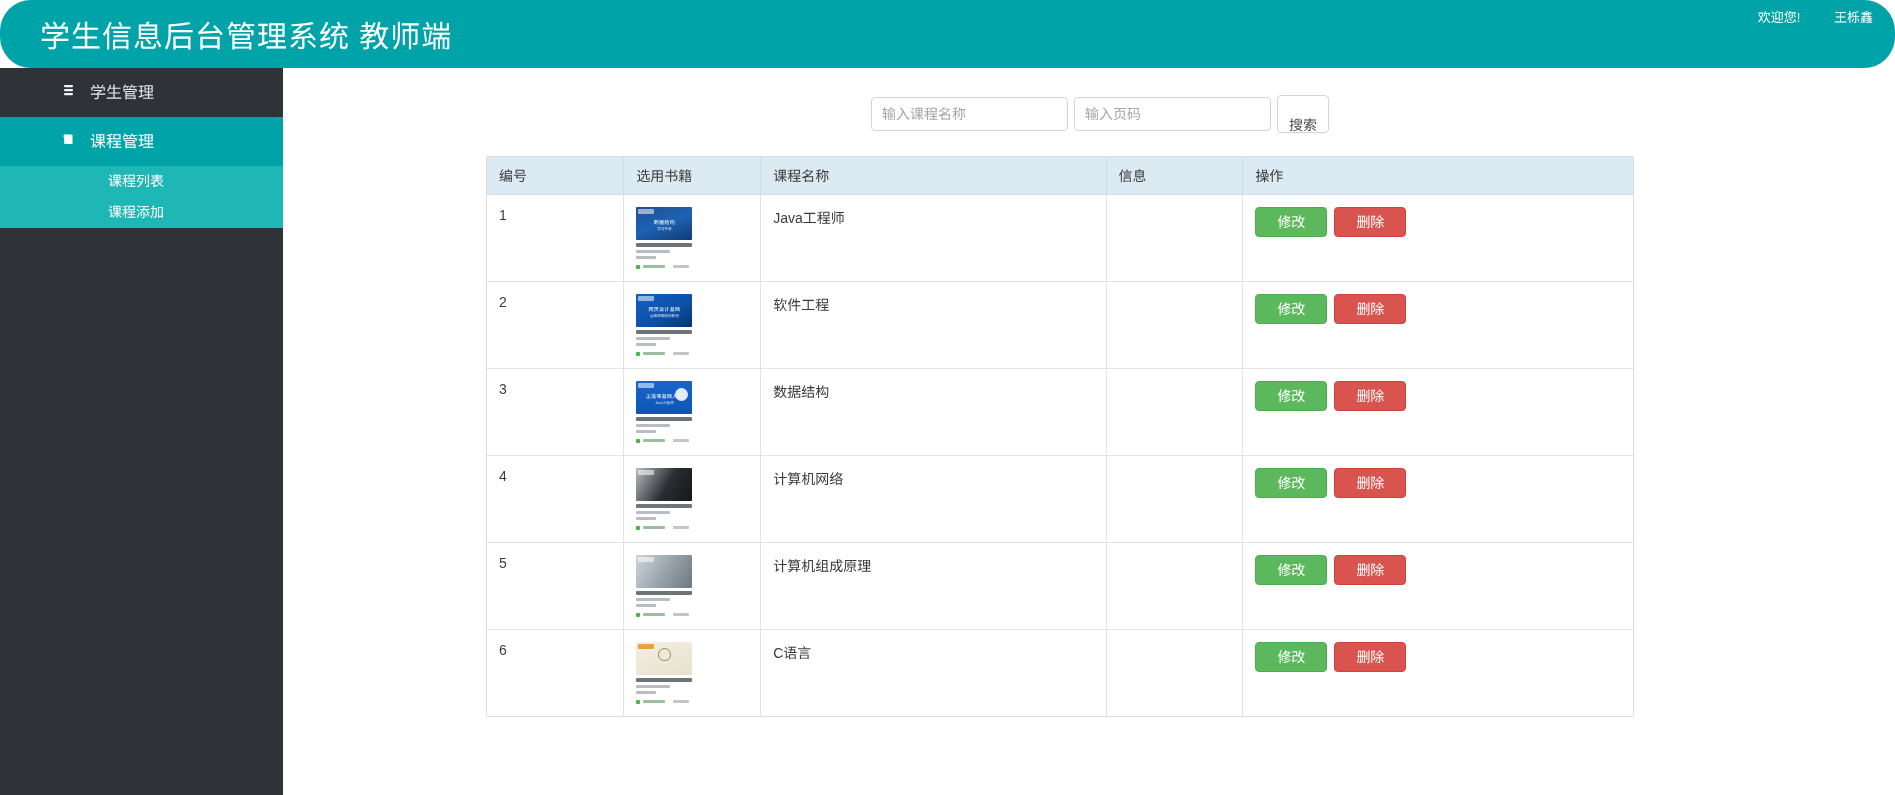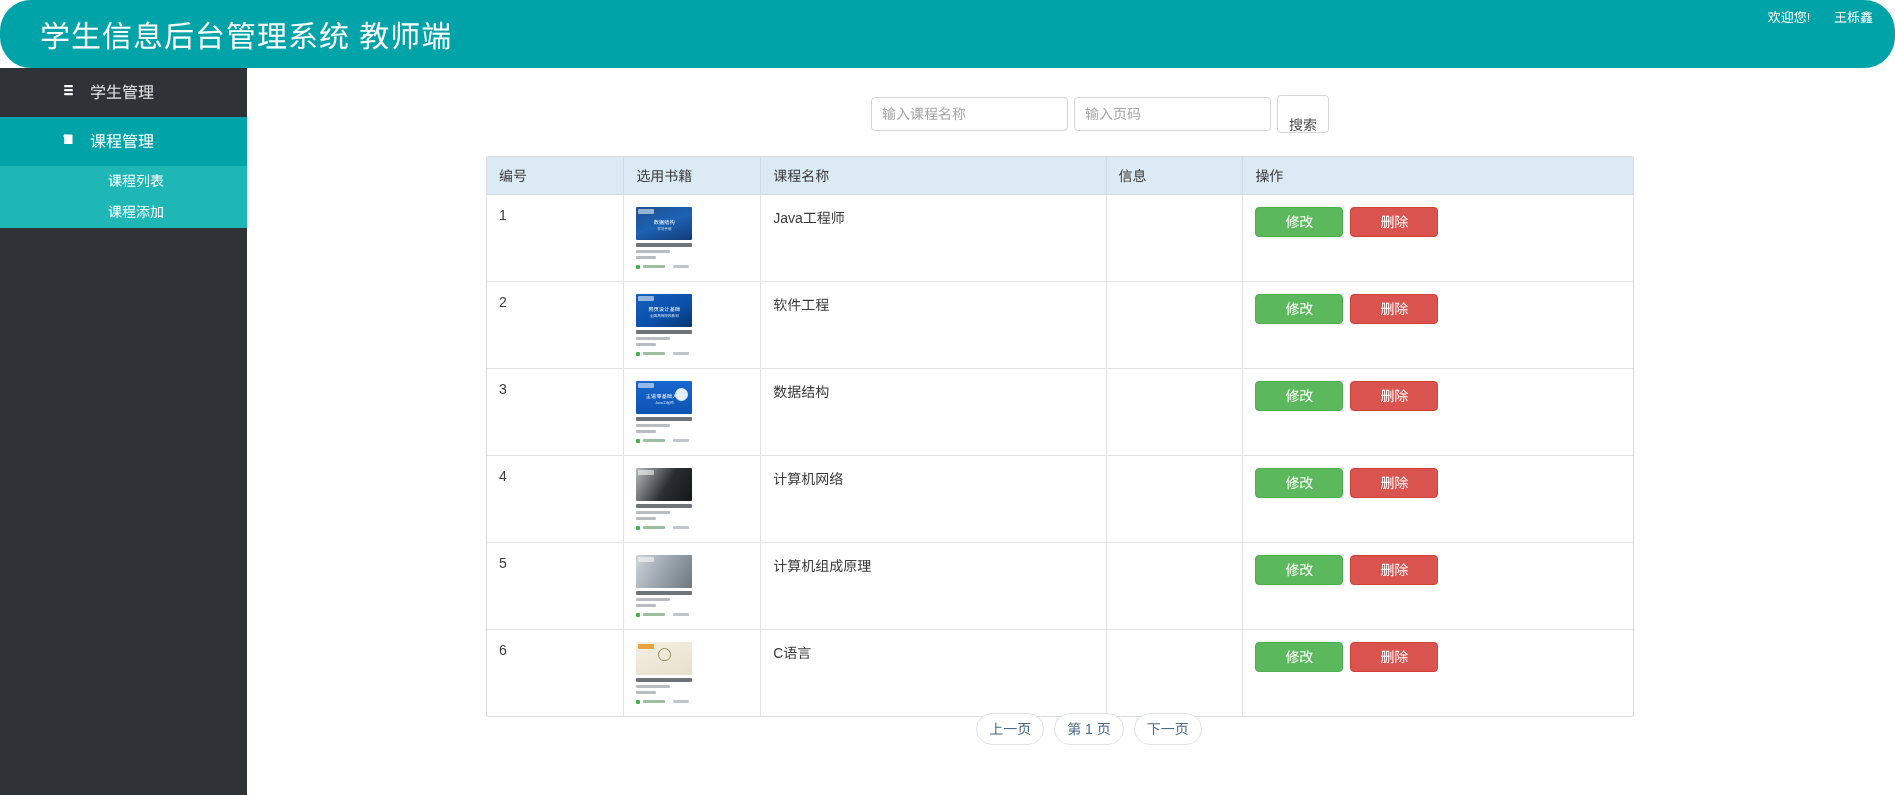--- a/index.html
+++ b/index.html
@@ -22,25 +22,25 @@
   }
   .brand {
     position: absolute; left: 40px; top: 12px;
     font-size: 30px; letter-spacing: 1px; font-weight: 400; color: #ffffff;
     white-space: nowrap;
   }
   .welcome {
     position: absolute; right: 22px; top: 7px;
     font-size: 13px; color: #ffffff; white-space: nowrap;
   }
-  .welcome .wuser { margin-left: 20px; }
+  .welcome .wuser { margin-left: 30px; }
 
   
   .sidebar {
-    position: absolute; left: 0; top: 68px; width: 247px; height: 727px;
+    position: absolute; left: 0; top: 68px; width: 283px; height: 727px;
     background: #2f3237;
   }
   .nav-item {
     position: relative; height: 49px; line-height: 49px;
     color: #e4e6e8; font-size: 16px; padding-left: 62px; cursor: pointer;
     white-space: nowrap;
   }
   .nav-item.active { background: #00a4a8; color: #ffffff; }
   .nav-icon {
     position: absolute; left: 62px; top: 0; height: 49px; line-height: 49px;
@@ -146,21 +146,21 @@
   .bk-line.s1 { width: 60%; }
   .bk-line.s2 { width: 35%; }
   .bk-foot { display: flex; align-items: center; margin-top: 6px; gap: 3px; }
   .bk-dot { width: 4px; height: 4px; background: #45b34a; border-radius: 1px; }
   .bk-foot .bk-line { margin-top: 0; }
   .bk-f1 { width: 22px; background: #9bbf9e; }
   .bk-f2 { width: 16px; margin-left: 5px; background: #c2c6ca; }
 
   .btn {
     display: inline-block; height: 30px; line-height: 28px;
-    padding: 0 29px; border-radius: 4px; font-size: 14px;
+    padding: 0 21px; border-radius: 4px; font-size: 14px;
     color: #ffffff; border: 1px solid transparent; cursor: pointer;
     font-family: "Liberation Sans", "DejaVu Sans", sans-serif;
   }
   .btn-edit { background: #5cb85c; border-color: #4cae4c; margin-right: 7px; }
   .btn-del  { background: #d9534f; border-color: #d43f3a; }
 
   
   .pager {
     position: absolute; left: 0; right: 0; top: 645px;
     display: flex; justify-content: center; gap: 10px;
@@ -381,20 +381,15 @@
                 </div>
               </td>
               <td>C语言</td>
               <td></td>
               <td><button class="btn btn-edit">修改</button><button class="btn btn-del">删除</button></td>
             </tr>
           </tbody>
       </table>
     </div>
 
-    <div class="pager">
-      <button class="page-btn">上一页</button>
-      <button class="page-btn">第 1 页</button>
-      <button class="page-btn">下一页</button>
-    </div>
 
   </div>
 </div>
 
 </body></html>

